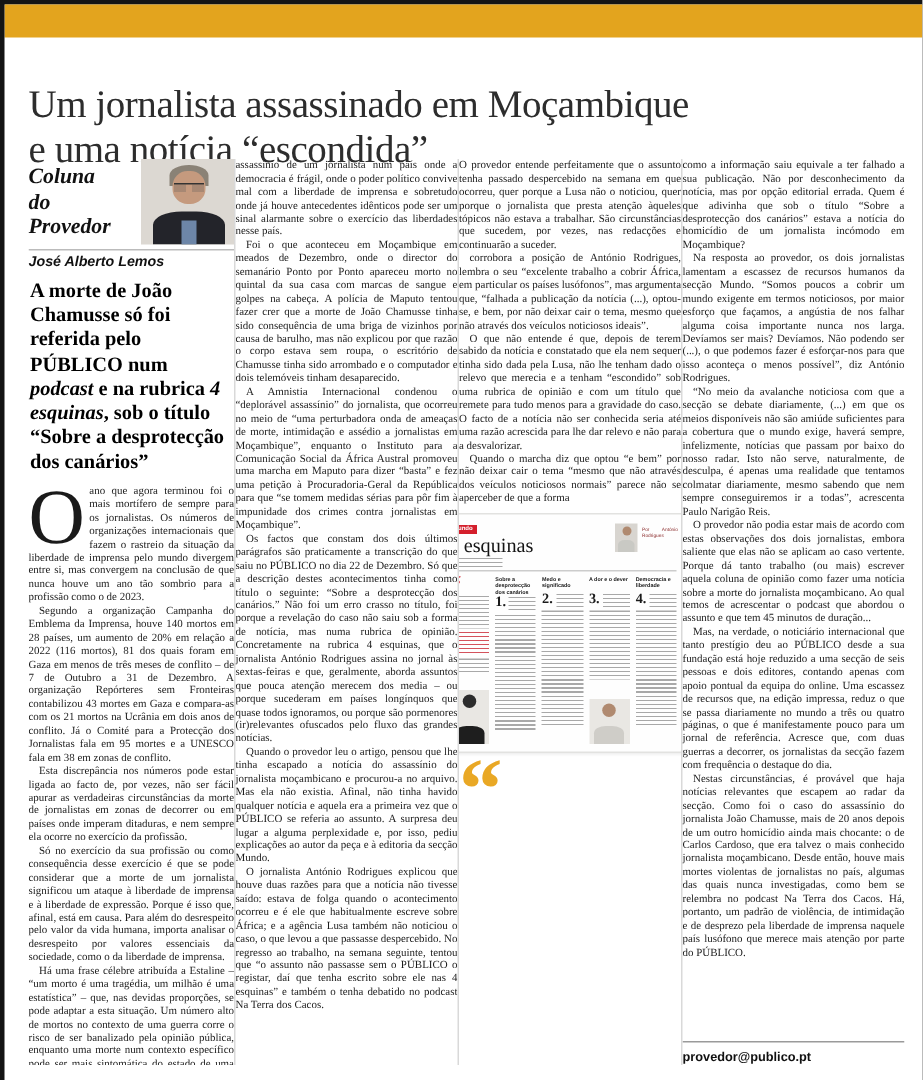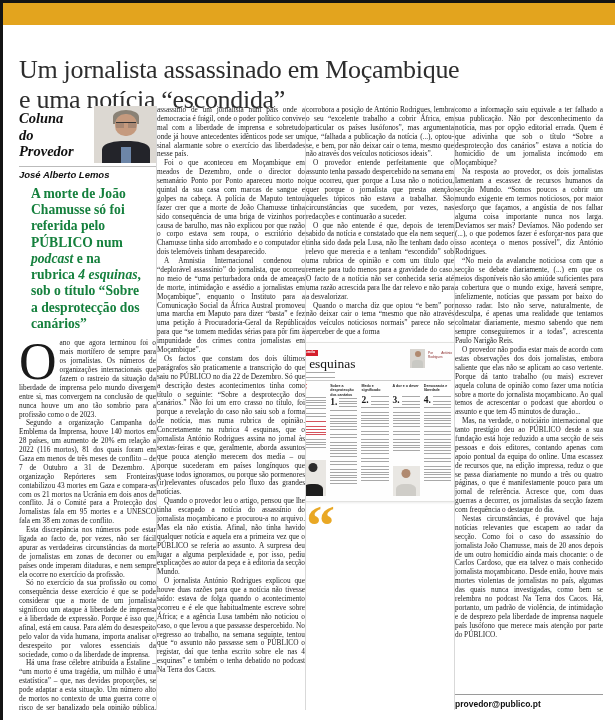--- a/index.html
+++ b/index.html
@@ -20,21 +20,21 @@
   .prov-label{flex:1;font-style:italic;font-weight:bold;font-size:14.5px;line-height:1.15;color:#111;padding-top:4px;}
   .avatar{width:64px;height:57px;background:#dcd8d2;position:relative;overflow:hidden;}
   .avatar .hair{position:absolute;top:4px;left:19px;width:26px;height:14px;border-radius:50% 50% 0 0;background:#8a8276;}
   .avatar .face{position:absolute;top:8px;left:21px;width:22px;height:22px;border-radius:46%;background:#c59a7e;}
   .avatar .glasses{position:absolute;top:16px;left:22px;width:20px;height:5px;border-top:1px solid #333;
                    background:linear-gradient(to right,#5554 0 8px,transparent 8px 12px,#5554 12px 20px);}
   .avatar .suit{position:absolute;bottom:0;left:8px;width:48px;height:22px;border-radius:40% 40% 0 0;background:#23242a;}
   .avatar .shirt{position:absolute;bottom:0;left:27px;width:10px;height:16px;background:#6d86a8;}
   .byline-rule{border-top:1px solid #bbb;margin:3px 0 2px;}
   .author{font-family:"Liberation Sans","DejaVu Sans",sans-serif;font-weight:bold;font-size:9.5px;color:#111;margin:0 0 5px;font-style:italic;}
-  .lede{font-weight:bold;font-size:13.6px;line-height:1.2;color:#15803d;text-align:left;margin:0 12px 7px;}
+  .lede{font-weight:bold;font-size:13.6px;line-height:1.2;color:#000000;text-align:left;margin:0 1px 7px;}
   .lede i{font-weight:bold;}
   .dropcap{float:left;font-size:52px;line-height:0.8;padding:2px 3px 0 0;color:#1a1a1a;}
   
   .clip{position:relative;width:164px;margin:5px 0 6px -13px;background:#fefefe;
         border:1px solid #e2e2e0;box-shadow:0 1px 2px #00000014;padding:4px 5px 5px;box-sizing:border-box;height:160px;overflow:hidden;}
   .clip-kicker{display:inline-block;background:#d41f2c;color:#fff;font-family:"Liberation Sans",sans-serif;
                font-size:4px;font-weight:bold;padding:0.5px 3px;}
   .clip-title{font-size:13.5px;font-weight:500;color:#151515;line-height:1;margin:1px 0 1px;}
   .clip-credit{width:34px;height:6px;margin-left:2px;}
   .clip-port{position:absolute;top:6px;left:116px;width:15px;height:19px;background:#d8d5d0;overflow:hidden;}
@@ -110,22 +110,22 @@
       <p class="bp">assassínio de um jornalista num país onde a democracia é frágil, onde o poder político convive mal com a liberdade de imprensa e sobretudo onde já houve antecedentes idênticos pode ser um sinal alarmante sobre o exercício das liberdades nesse país.</p>
       <p class="bp">Foi o que aconteceu em Moçambique em meados de Dezembro, onde o director do semanário Ponto por Ponto apareceu morto no quintal da sua casa com marcas de sangue e golpes na cabeça. A polícia de Maputo tentou fazer crer que a morte de João Chamusse tinha sido consequência de uma briga de vizinhos por causa de barulho, mas não explicou por que razão o corpo estava sem roupa, o escritório de Chamusse tinha sido arrombado e o computador e dois telemóveis tinham desaparecido.</p>
       <p class="bp">A Amnistia Internacional condenou o “deplorável assassínio” do jornalista, que ocorreu no meio de “uma perturbadora onda de ameaças de morte, intimidação e assédio a jornalistas em Moçambique”, enquanto o Instituto para a Comunicação Social da África Austral promoveu uma marcha em Maputo para dizer “basta” e fez uma petição à Procuradoria-Geral da República para que “se tomem medidas sérias para pôr fim à impunidade dos crimes contra jornalistas em Moçambique”.</p>
       <p class="bp">Os factos que constam dos dois últimos parágrafos são praticamente a transcrição do que saiu no PÚBLICO no dia 22 de Dezembro. Só que a descrição destes acontecimentos tinha como título o seguinte: “Sobre a desprotecção dos canários.” Não foi um erro crasso no título, foi porque a revelação do caso não saiu sob a forma de notícia, mas numa rubrica de opinião. Concretamente na rubrica 4 esquinas, que o jornalista António Rodrigues assina no jornal às sextas-feiras e que, geralmente, aborda assuntos que pouca atenção merecem dos media – ou porque sucederam em países longínquos que quase todos ignoramos, ou porque são pormenores (ir)relevantes ofuscados pelo fluxo das grandes notícias.</p>
       <p class="bp">Quando o provedor leu o artigo, pensou que lhe tinha escapado a notícia do assassínio do jornalista moçambicano e procurou-a no arquivo. Mas ela não existia. Afinal, não tinha havido qualquer notícia e aquela era a primeira vez que o PÚBLICO se referia ao assunto. A surpresa deu lugar a alguma perplexidade e, por isso, pediu explicações ao autor da peça e à editoria da secção Mundo.</p>
       <p class="bp">O jornalista António Rodrigues explicou que houve duas razões para que a notícia não tivesse saído: estava de folga quando o acontecimento ocorreu e é ele que habitualmente escreve sobre África; e a agência Lusa também não noticiou o caso, o que levou a que passasse despercebido. No regresso ao trabalho, na semana seguinte, tentou que “o assunto não passasse sem o PÚBLICO o registar, daí que tenha escrito sobre ele nas 4 esquinas” e também o tenha debatido no podcast Na Terra dos Cacos.</p>
 
     </div>
 
     <div class="col">
+      <p class="bp">O provedor entende perfeitamente que o assunto tenha passado despercebido na semana em que ocorreu, quer porque a Lusa não o noticiou, quer porque o jornalista que presta atenção àqueles tópicos não estava a trabalhar. São circunstâncias que sucedem, por vezes, nas redacções e continuarão a suceder.</p>
       <p class="bp">corrobora a posição de António Rodrigues, lembra o seu “excelente trabalho a cobrir África, em particular os países lusófonos”, mas argumenta que, “falhada a publicação da notícia (...), optou-se, e bem, por não deixar cair o tema, mesmo que não através dos veículos noticiosos ideais”.</p>
-      <p class="bp">O provedor entende perfeitamente que o assunto tenha passado despercebido na semana em que ocorreu, quer porque a Lusa não o noticiou, quer porque o jornalista que presta atenção àqueles tópicos não estava a trabalhar. São circunstâncias que sucedem, por vezes, nas redacções e continuarão a suceder.</p>
       <p class="bp">O que não entende é que, depois de terem sabido da notícia e constatado que ela nem sequer tinha sido dada pela Lusa, não lhe tenham dado o relevo que merecia e a tenham “escondido” sob uma rubrica de opinião e com um título que remete para tudo menos para a gravidade do caso. O facto de a notícia não ser conhecida seria até uma razão acrescida para lhe dar relevo e não para a desvalorizar.</p>
       <p class="bp">Quando o marcha diz que optou “e bem” por não deixar cair o tema “mesmo que não através dos veículos noticiosos normais” parece não se aperceber de que a forma</p>
 
       <div class="clip">
         <span class="clip-kicker">Mundo</span>
         <div class="clip-title">4 esquinas</div>
         <div class="clip-credit greek"></div>
         <div class="clip-port">
             <div class="h"></div>
             <div class="b"></div>

